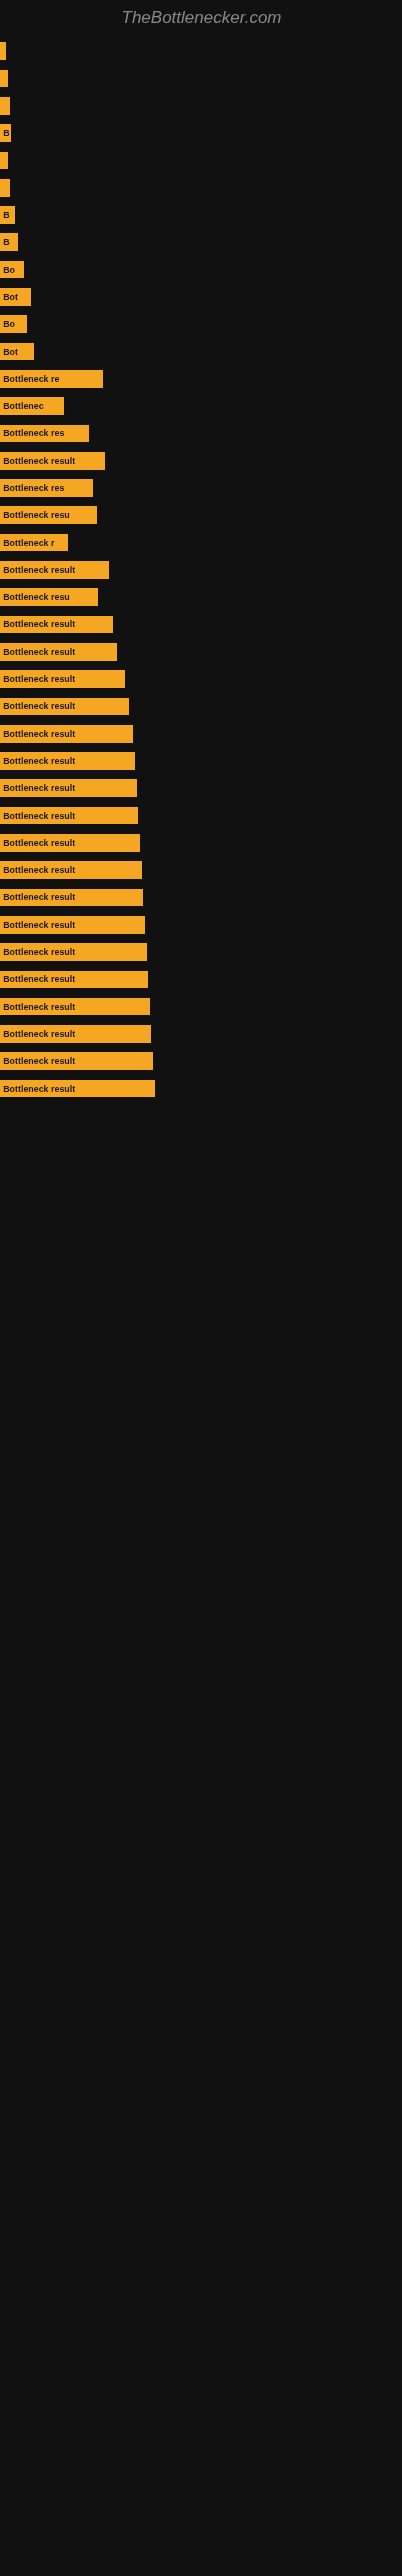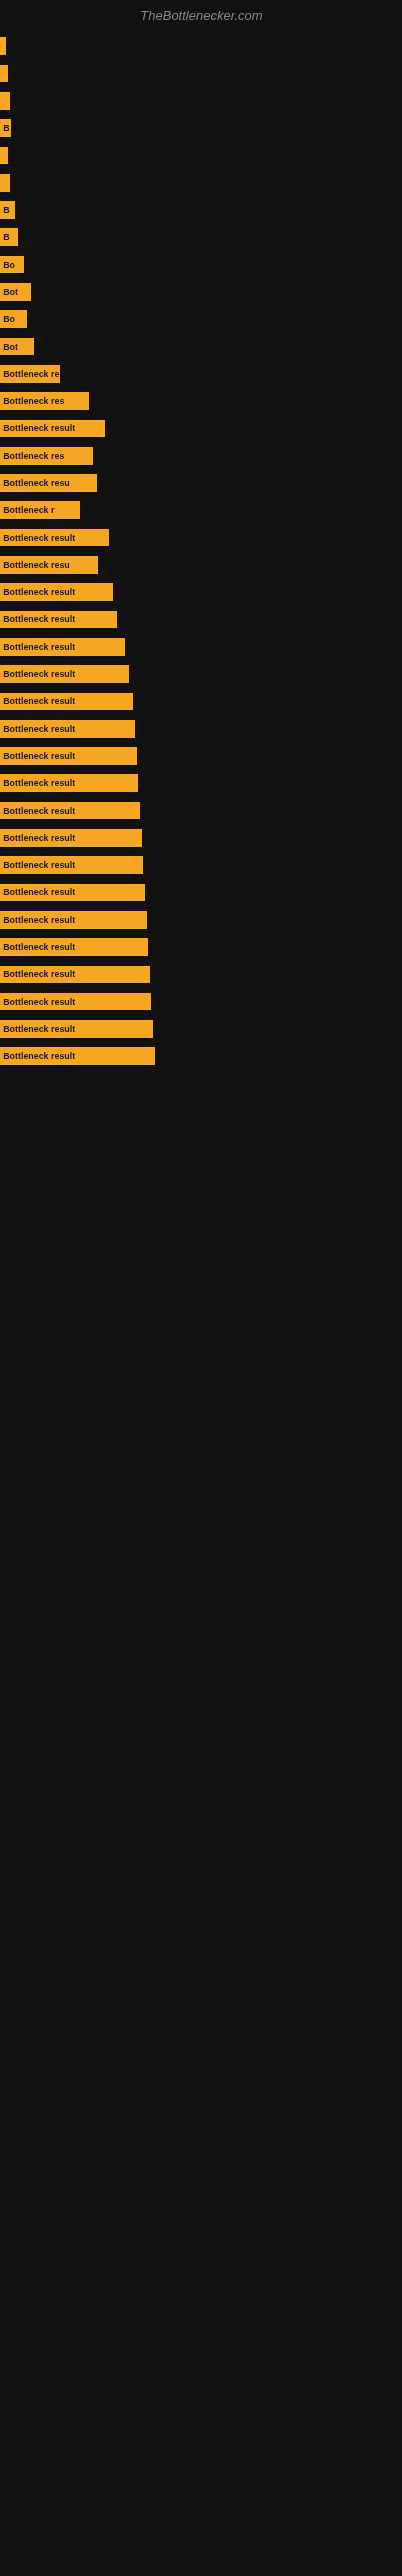--- a/index.html
+++ b/index.html
@@ -10,21 +10,21 @@
     body {
       background-color: #111111;
       font-family: Arial, sans-serif;
       width: 403px;
       min-height: 2576px;
       position: relative;
     }
     .site-title {
       text-align: center;
       color: #888888;
-      font-size: 13px;
+      font-size: 17px;
       padding: 8px 0 4px 0;
       font-style: italic;
     }
     .bars-container {
       padding: 8px 0;
     }
     .bar-row {
       display: flex;
       align-items: center;
       margin-bottom: 4.8px;
@@ -105,22 +105,27 @@
       <div class="bar" style="width: 27px;">
         <span class="bar-label">Bo</span>
       </div>
     </div>
     <div class="bar-row">
       <div class="bar" style="width: 34px;">
         <span class="bar-label">Bot</span>
       </div>
     </div>
     <div class="bar-row">
-      <div class="bar" style="width: 60px;">
+      <div class="bar" style="width: 103px;">
         <span class="bar-label">Bottleneck re</span>
+      </div>
+    </div>
+    <div class="bar-row">
+      <div class="bar" style="width: 64px;">
+        <span class="bar-label">Bottlenec</span>
       </div>
     </div>
     <div class="bar-row">
       <div class="bar" style="width: 89px;">
         <span class="bar-label">Bottleneck res</span>
       </div>
     </div>
     <div class="bar-row">
       <div class="bar" style="width: 105px;">
         <span class="bar-label">Bottleneck result</span>
@@ -130,21 +135,21 @@
       <div class="bar" style="width: 93px;">
         <span class="bar-label">Bottleneck res</span>
       </div>
     </div>
     <div class="bar-row">
       <div class="bar" style="width: 97px;">
         <span class="bar-label">Bottleneck resu</span>
       </div>
     </div>
     <div class="bar-row">
-      <div class="bar" style="width: 80px;">
+      <div class="bar" style="width: 68px;">
         <span class="bar-label">Bottleneck r</span>
       </div>
     </div>
     <div class="bar-row">
       <div class="bar" style="width: 109px;">
         <span class="bar-label">Bottleneck result</span>
       </div>
     </div>
     <div class="bar-row">
       <div class="bar" style="width: 98px;">

